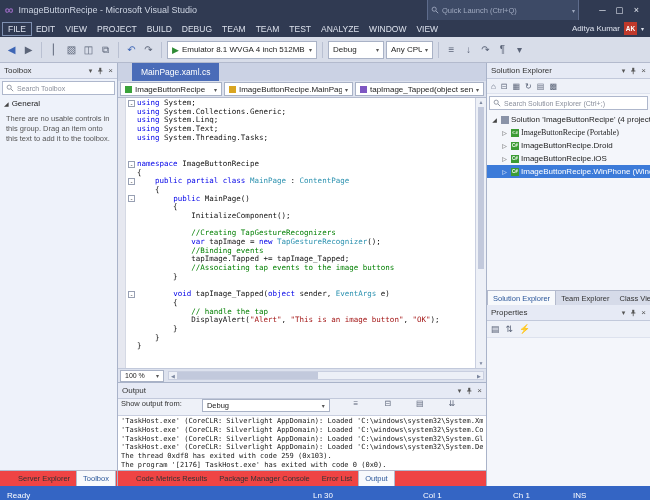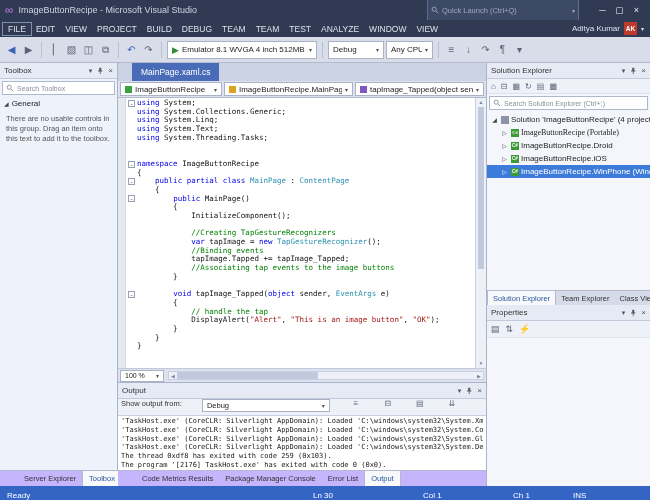--- a/index.html
+++ b/index.html
@@ -48,21 +48,21 @@
   .ph-icons .x{font-size:8px}
 
   
   .toolbox{flex:1;display:flex;flex-direction:column;background:#EEF2FA;min-height:0}
   .search-box{height:14px;margin:2px;background:#fff;border:1px solid #AEB7CC;display:flex;align-items:center;font-size:7px;color:#8A8F9C;padding:0 3px;gap:3px;flex:none;overflow:hidden;white-space:nowrap}
   .tb-group{height:13px;display:flex;align-items:center;font-size:8px;padding:0 4px;gap:3px;color:#222;flex:none}
   .tb-group .exp{font-size:6px;color:#444}
   .tb-empty{font-size:7.5px;color:#555;padding:4px 6px;line-height:1.3}
 
   
-  .dock-tabs{height:16px;background:#c4b5fd;display:flex;align-items:stretch;font-size:7.5px;color:#333;padding-left:18px;border-top:1px solid #B3BACD;flex:none}
+  .dock-tabs{height:16px;background:#ef4444;display:flex;align-items:stretch;font-size:7.5px;color:#333;padding-left:12px;border-top:1px solid #B3BACD;flex:none}
   .dock-tab{padding:0 6px;display:flex;align-items:center;white-space:nowrap}
   .dock-tab.active{background:#F7F9FC;color:#2B579A;border-left:1px solid #B3BACD;border-right:1px solid #B3BACD}
 
   
   .doc-tabs{height:18px;background:#CBD2E4;display:flex;align-items:flex-end;padding-left:14px;flex:none}
   .doc-tab{height:18px;background:#4A6CB8;color:#fff;font-size:8.5px;display:flex;align-items:center;padding:0 9px;white-space:nowrap}
   .navbar{height:17px;background:#DDE2EE;display:flex;gap:2px;padding:1px 2px;border-bottom:1px solid #B3BACD;flex:none}
   .nav-combo{height:14px;flex:1;min-width:0}
   .nav-ico{width:7px;height:7px;flex:none}
   .nav-ico.project{background:#3AA23A}

